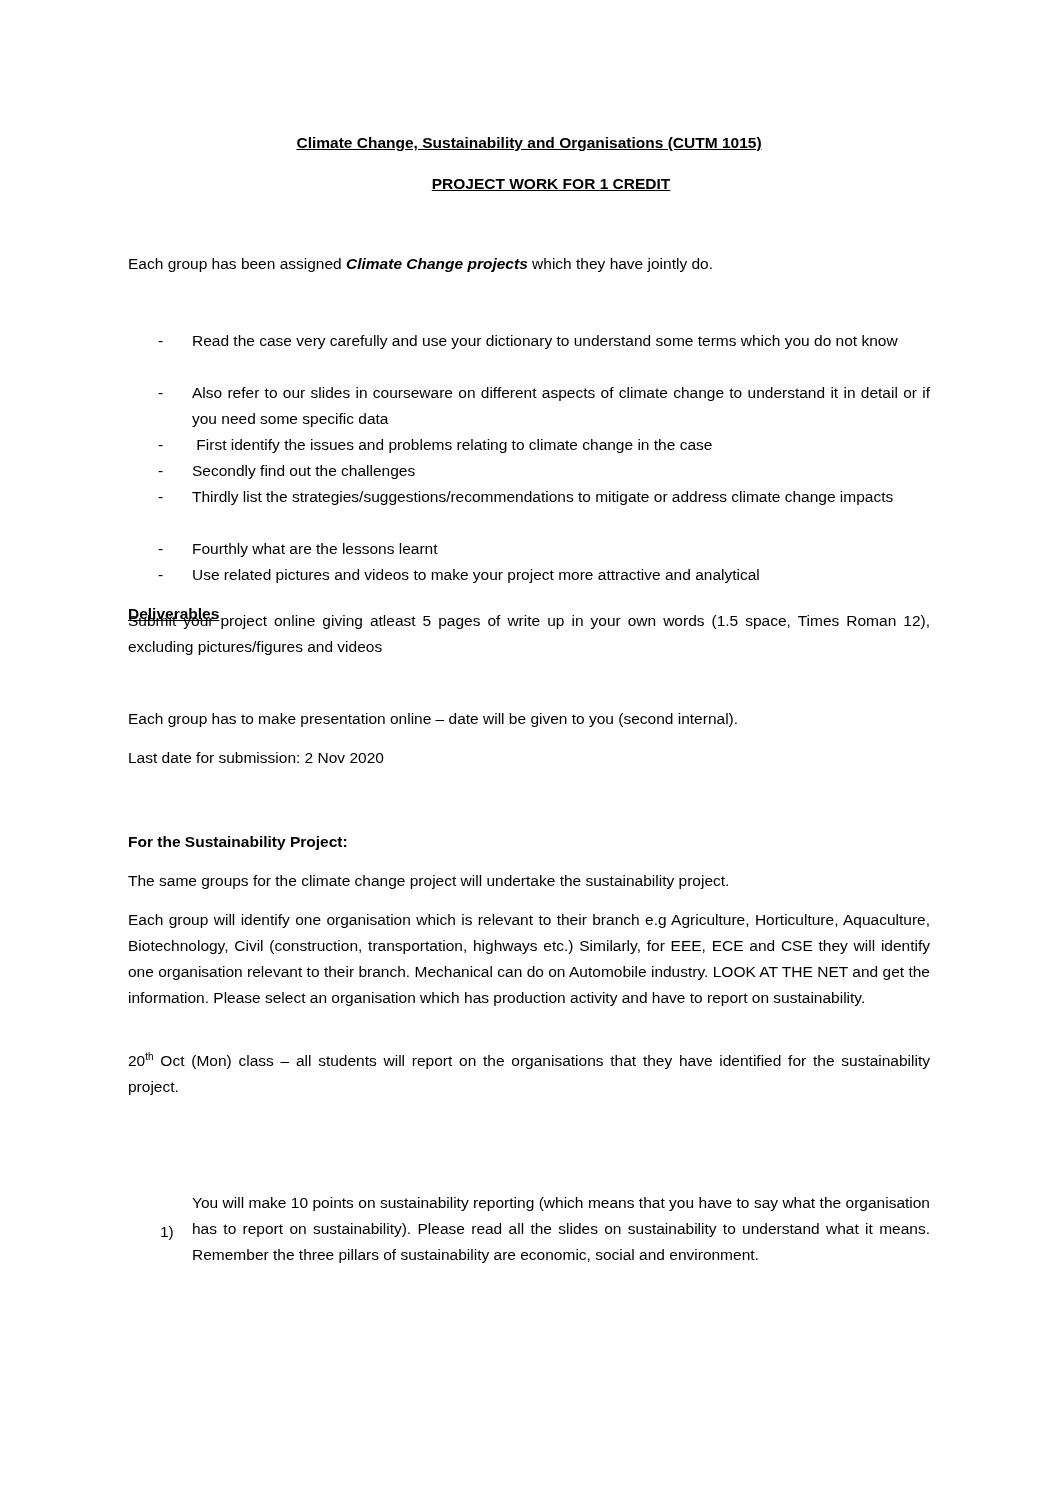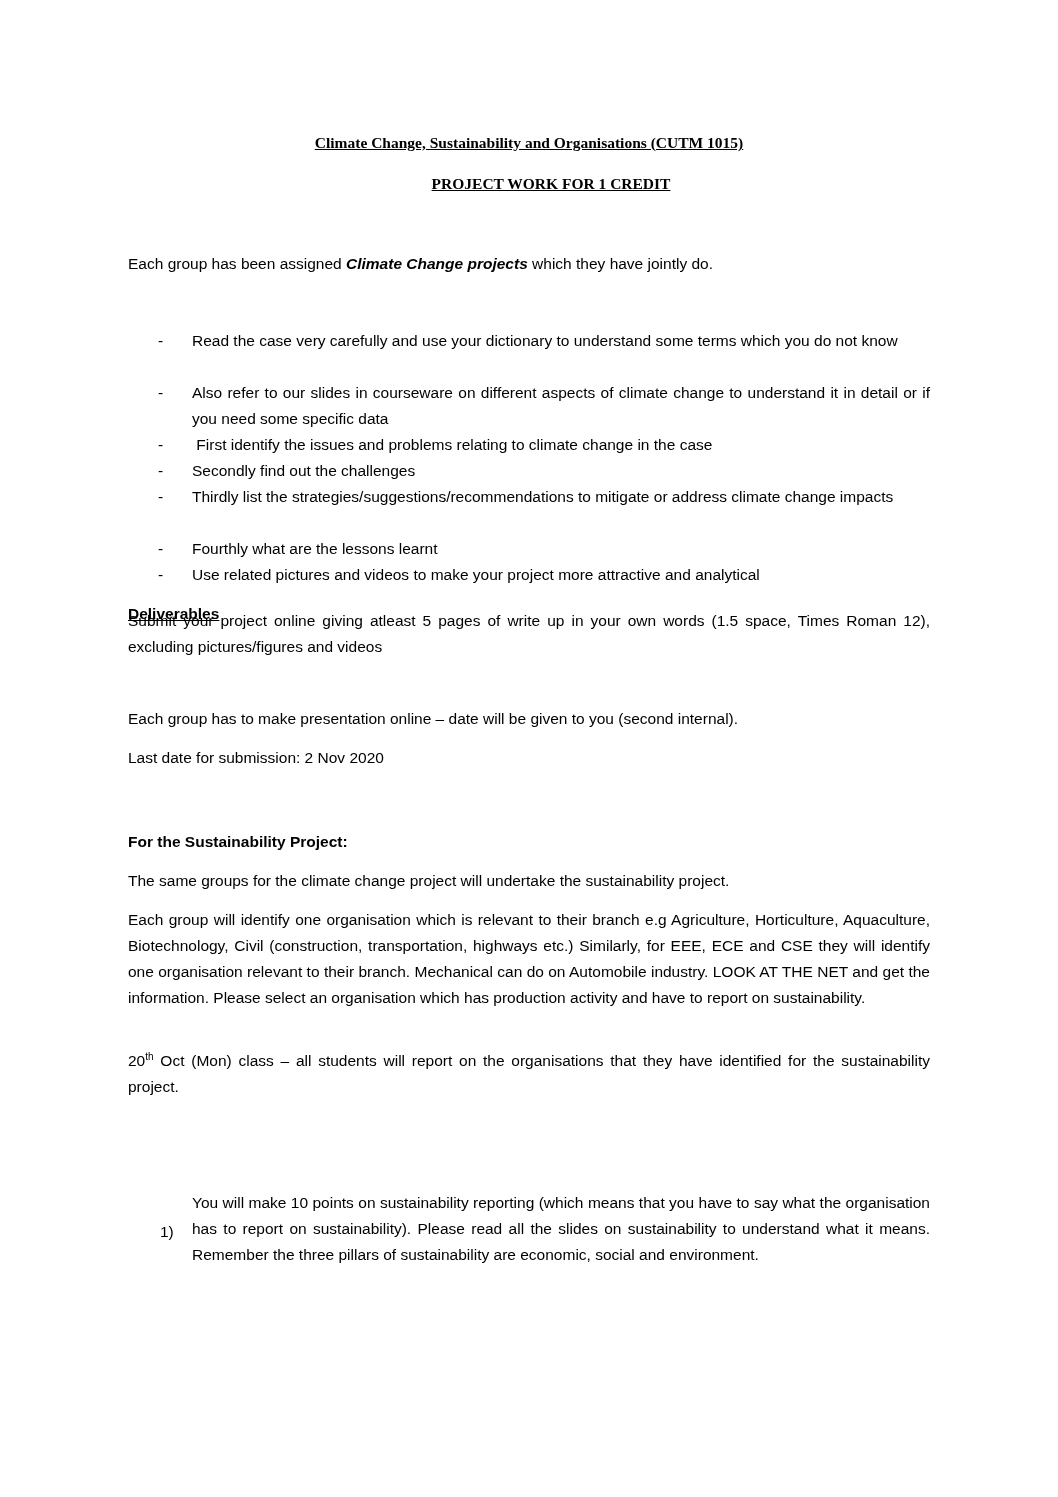--- a/index.html
+++ b/index.html
@@ -3,21 +3,21 @@
 <meta charset="utf-8">
 <style>
   html, body { margin: 0; padding: 0; background: #ffffff; }
   body {
     width: 1058px; height: 1497px; position: relative; overflow: hidden;
     font-family: "Liberation Sans", "DejaVu Sans", sans-serif;
     color: #000; font-size: 15.5px;
   }
   .page { position: absolute; left: 0; top: 0; width: 1058px; height: 1497px; }
   .blk { position: absolute; left: 128px; width: 802px; line-height: 26px; }
-  .center { text-align: center; left: 0; width: 1058px; font-family: Liberation Serif, serif; }
+  .center { text-align: center; left: 0; width: 1058px; }
   .bold { font-weight: bold; }
   .u { text-decoration: underline; }
   .bi { font-weight: bold; font-style: italic; }
   .justify { text-align: justify; }
   .bl { position: absolute; left: 128px; width: 802px; line-height: 26px; }
   .bl .dash { position: absolute; left: 30px; top: 0; }
   .bl .txt { position: absolute; left: 64px; width: 738px; text-align: justify; }
   .num { position: absolute; left: 160px; line-height: 26px; }
   .numtxt { position: absolute; left: 192px; width: 738px; line-height: 26px; text-align: justify; }
   sup { font-size: 10px; line-height: 0; }

